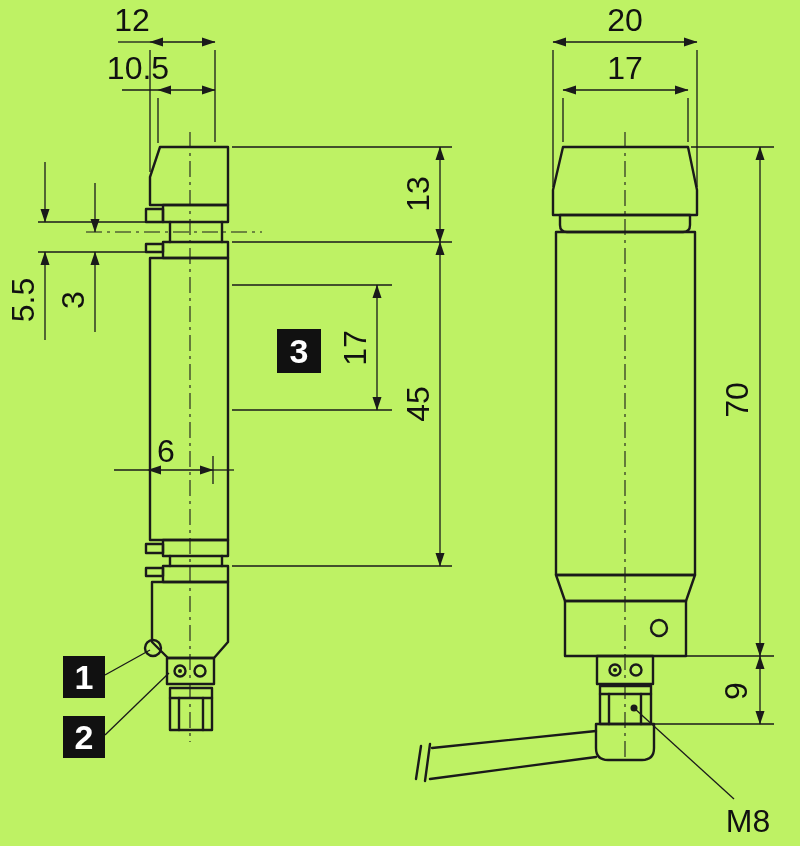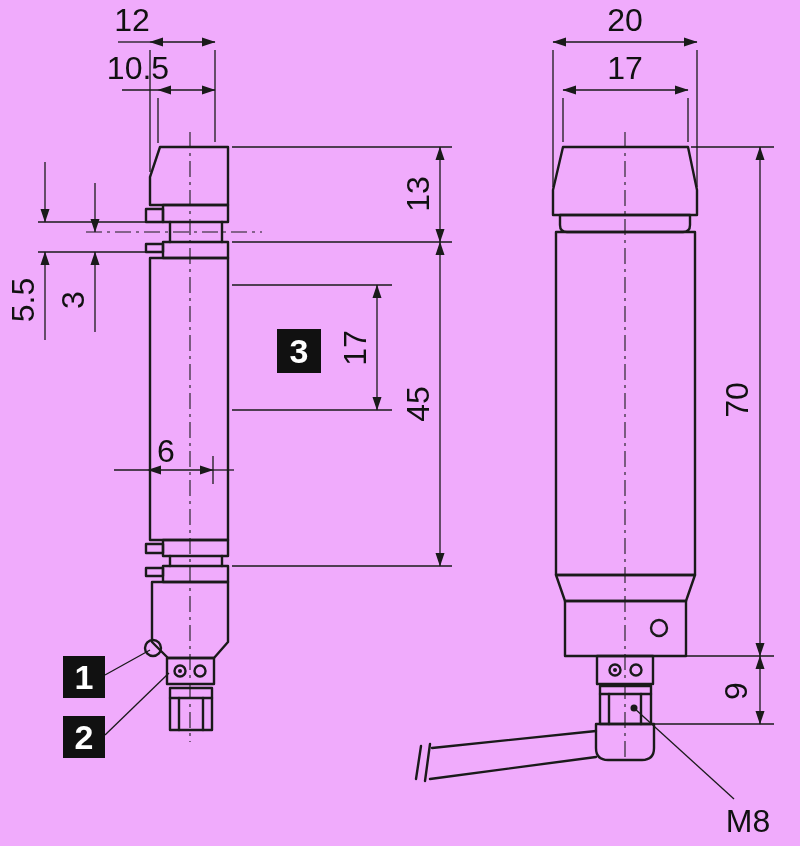--- a/index.html
+++ b/index.html
@@ -1,16 +1,16 @@
 <!DOCTYPE html>
 <html><head>
 <meta charset="utf-8">
 <style>
   html,body{margin:0;padding:0;background:#ffffff;}
-  .stage{width:800px;height:846px;position:relative;background:#f0abfc;overflow:hidden;}
+  .stage{width:800px;height:846px;position:relative;background:#bef264;overflow:hidden;}
   svg{display:block;}
   .op{fill:none;stroke:#1a1a1a;stroke-width:2.4;stroke-linejoin:round;stroke-linecap:round;}
   .thin{fill:none;stroke:#1a1a1a;stroke-width:1.3;}
   .cl{fill:none;stroke:#1a1a1a;stroke-width:1.1;stroke-dasharray:16 5 3 5;}
   .dimtxt{font-family:"Liberation Sans",sans-serif;font-size:32px;fill:#111111;}
   .callout-box{fill:#111111;stroke:none;}
   .callout-txt{font-family:"Liberation Sans",sans-serif;font-size:34px;font-weight:bold;fill:#ffffff;}
   .fillc{fill:#1a1a1a;stroke:none;}
 </style>
 </head>

